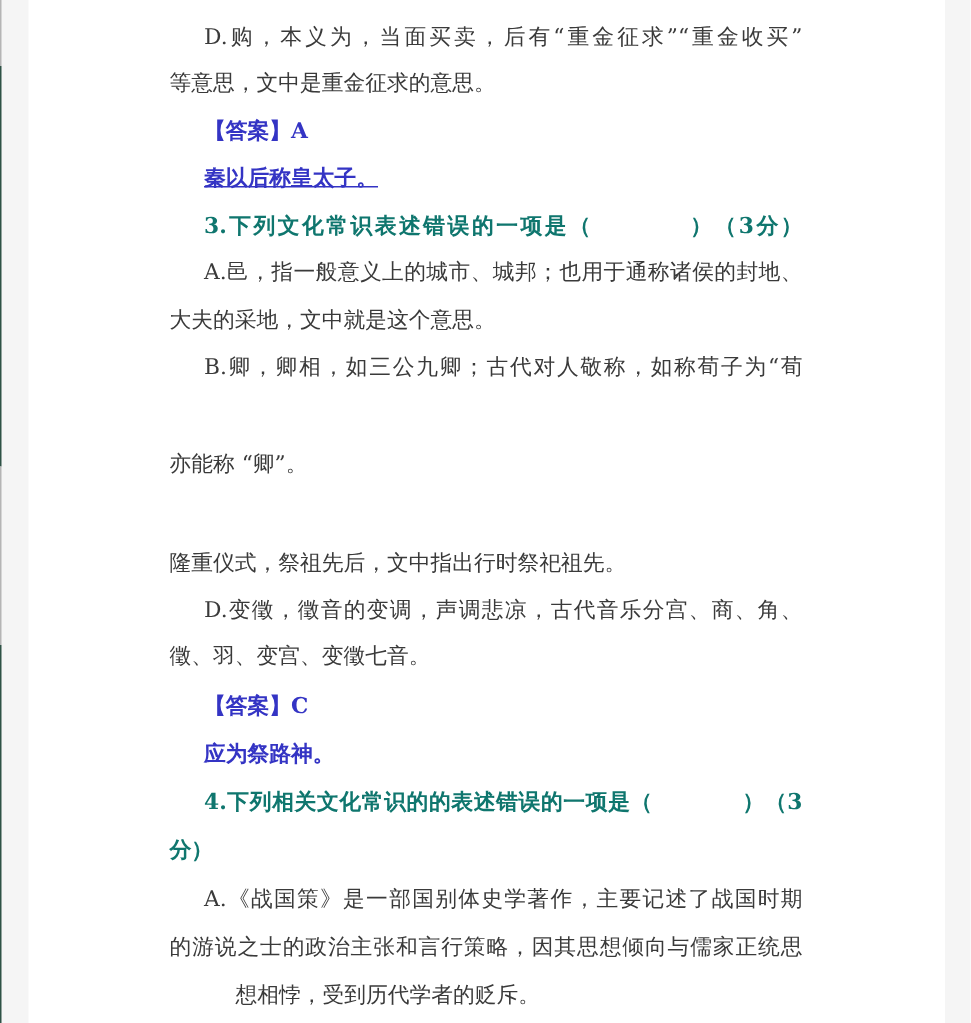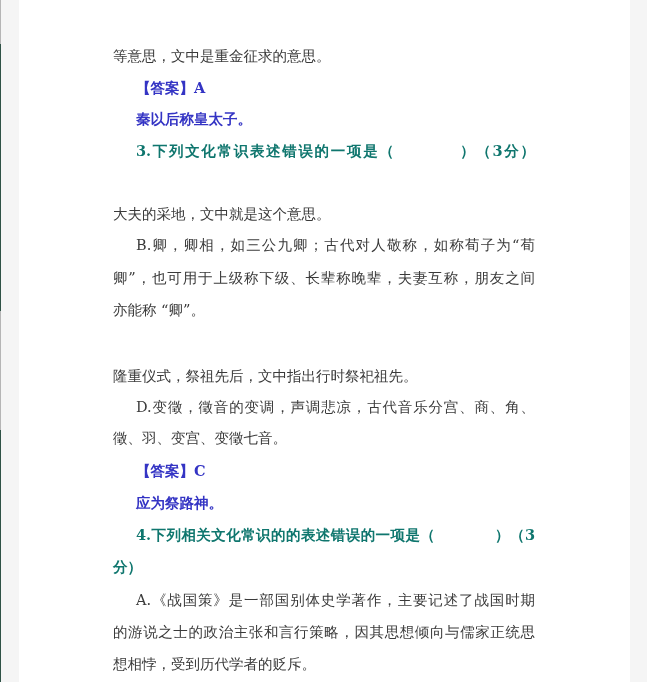--- a/index.html
+++ b/index.html
@@ -27,31 +27,32 @@
 </style>
 </head>
 <body>
 
 <div class="edge gray" style="top:0;height:44px;"></div>
 <div class="edge green" style="top:44px;height:267px;"></div>
 <div class="edge gray" style="top:311px;height:119px;"></div>
 <div class="edge green" style="top:430px;height:252px;"></div>
 
 <div class="page">
+  <div class="line indent" style="top:14px;">D.购，本义为，当面买卖，后有“重金征求”“重金收买”</div>
   <div class="line short" style="top:45px;">等意思，文中是重金征求的意思。</div>
   <div class="line indent blue" style="top:77px;">【答案】A</div>
-  <div class="line indent blue" style="top:108px;">秦以后称皇太子。</div>
+  <div class="line indent blue" style="top:108px;text-decoration:underline;">秦以后称皇太子。</div>
   <div class="line indent bold" style="top:140px;">3.下列文化常识表述错误的一项是（　　　　）（3分）</div>
+  <div class="line indent" style="top:171px;">A.邑，指一般意义上的城市、城邦；也用于通称诸侯的封地、</div>
   <div class="line short" style="top:203px;">大夫的采地，文中就是这个意思。</div>
   <div class="line indent" style="top:234px;">B.卿，卿相，如三公九卿；古代对人敬称，如称荀子为“荀</div>
-  <div class="line" style="top:267px;">卿”，也可用于上级称下级、长辈称晚辈，夫妻互称，朋友之间</div>
   <div class="line short" style="top:299px;">亦能称 “卿”。</div>
   <div class="line short" style="top:365px;">隆重仪式，祭祖先后，文中指出行时祭祀祖先。</div>
   <div class="line indent" style="top:396px;">D.变徵，徵音的变调，声调悲凉，古代音乐分宫、商、角、</div>
   <div class="line short" style="top:427px;">徵、羽、变宫、变徵七音。</div>
   <div class="line indent blue" style="top:460px;">【答案】C</div>
   <div class="line indent blue" style="top:492px;">应为祭路神。</div>
   <div class="line indent bold" style="top:524px;">4.下列相关文化常识的的表述错误的一项是（　　　　）（3</div>
   <div class="line bold short" style="top:556px;">分）</div>
   <div class="line indent" style="top:589px;">A.《战国策》是一部国别体史学著作，主要记述了战国时期</div>
   <div class="line" style="top:621px;">的游说之士的政治主张和言行策略，因其思想倾向与儒家正统思</div>
-  <div class="line short" style="top:653px;">想相悖，受到历代学者的贬斥。</div>
+  <div class="line short" style="top:653px;margin-left:44px;">想相悖，受到历代学者的贬斥。</div>
 </div>
 
 </body></html>

